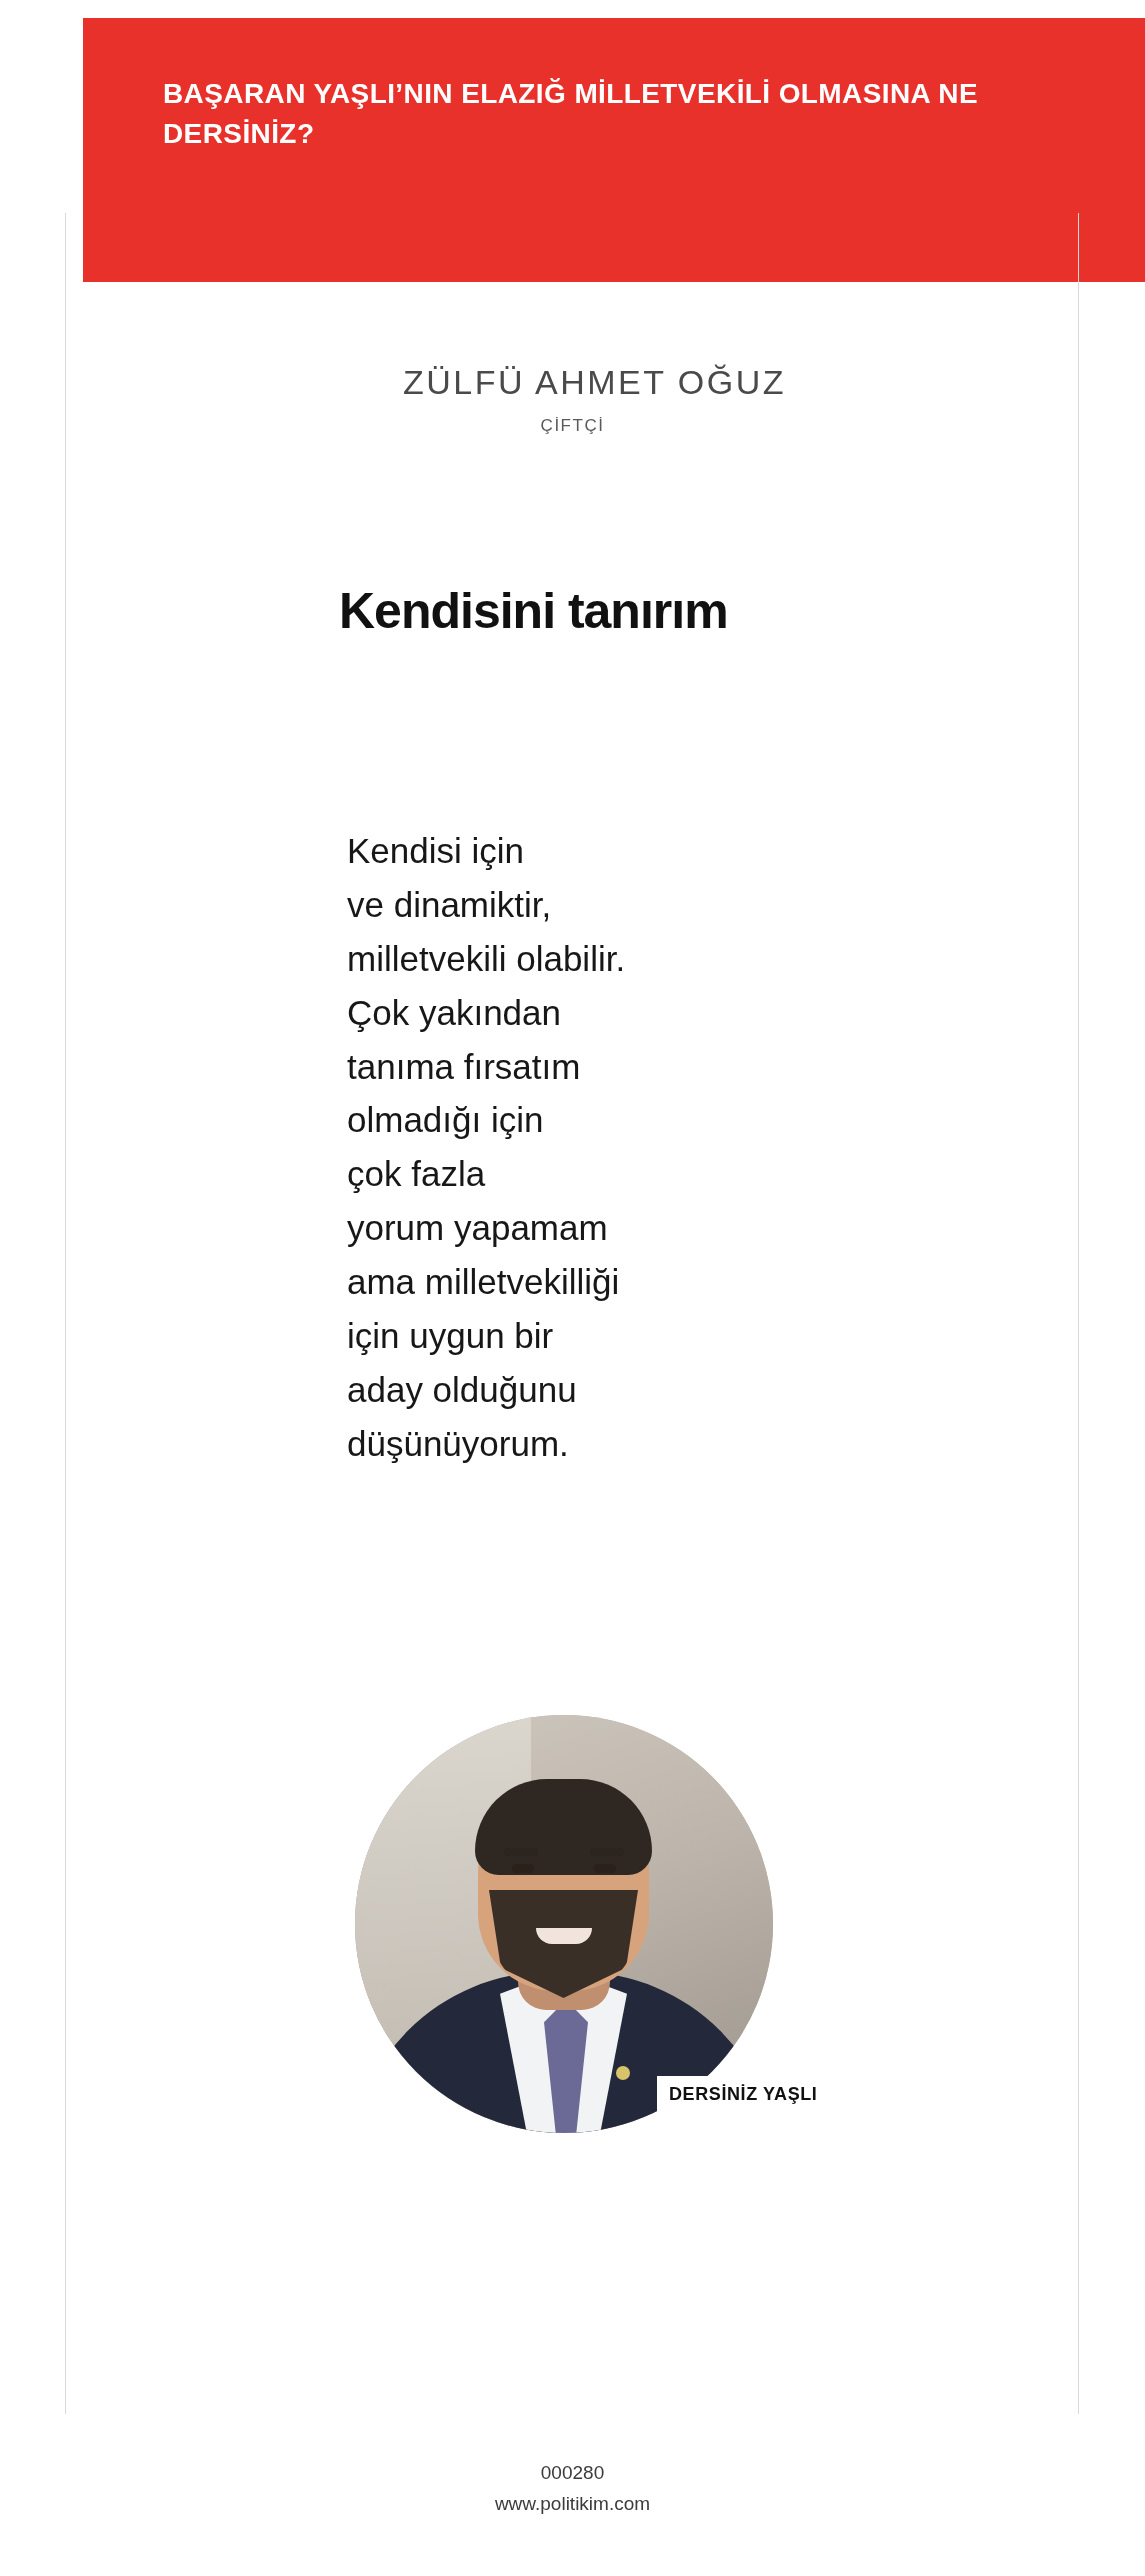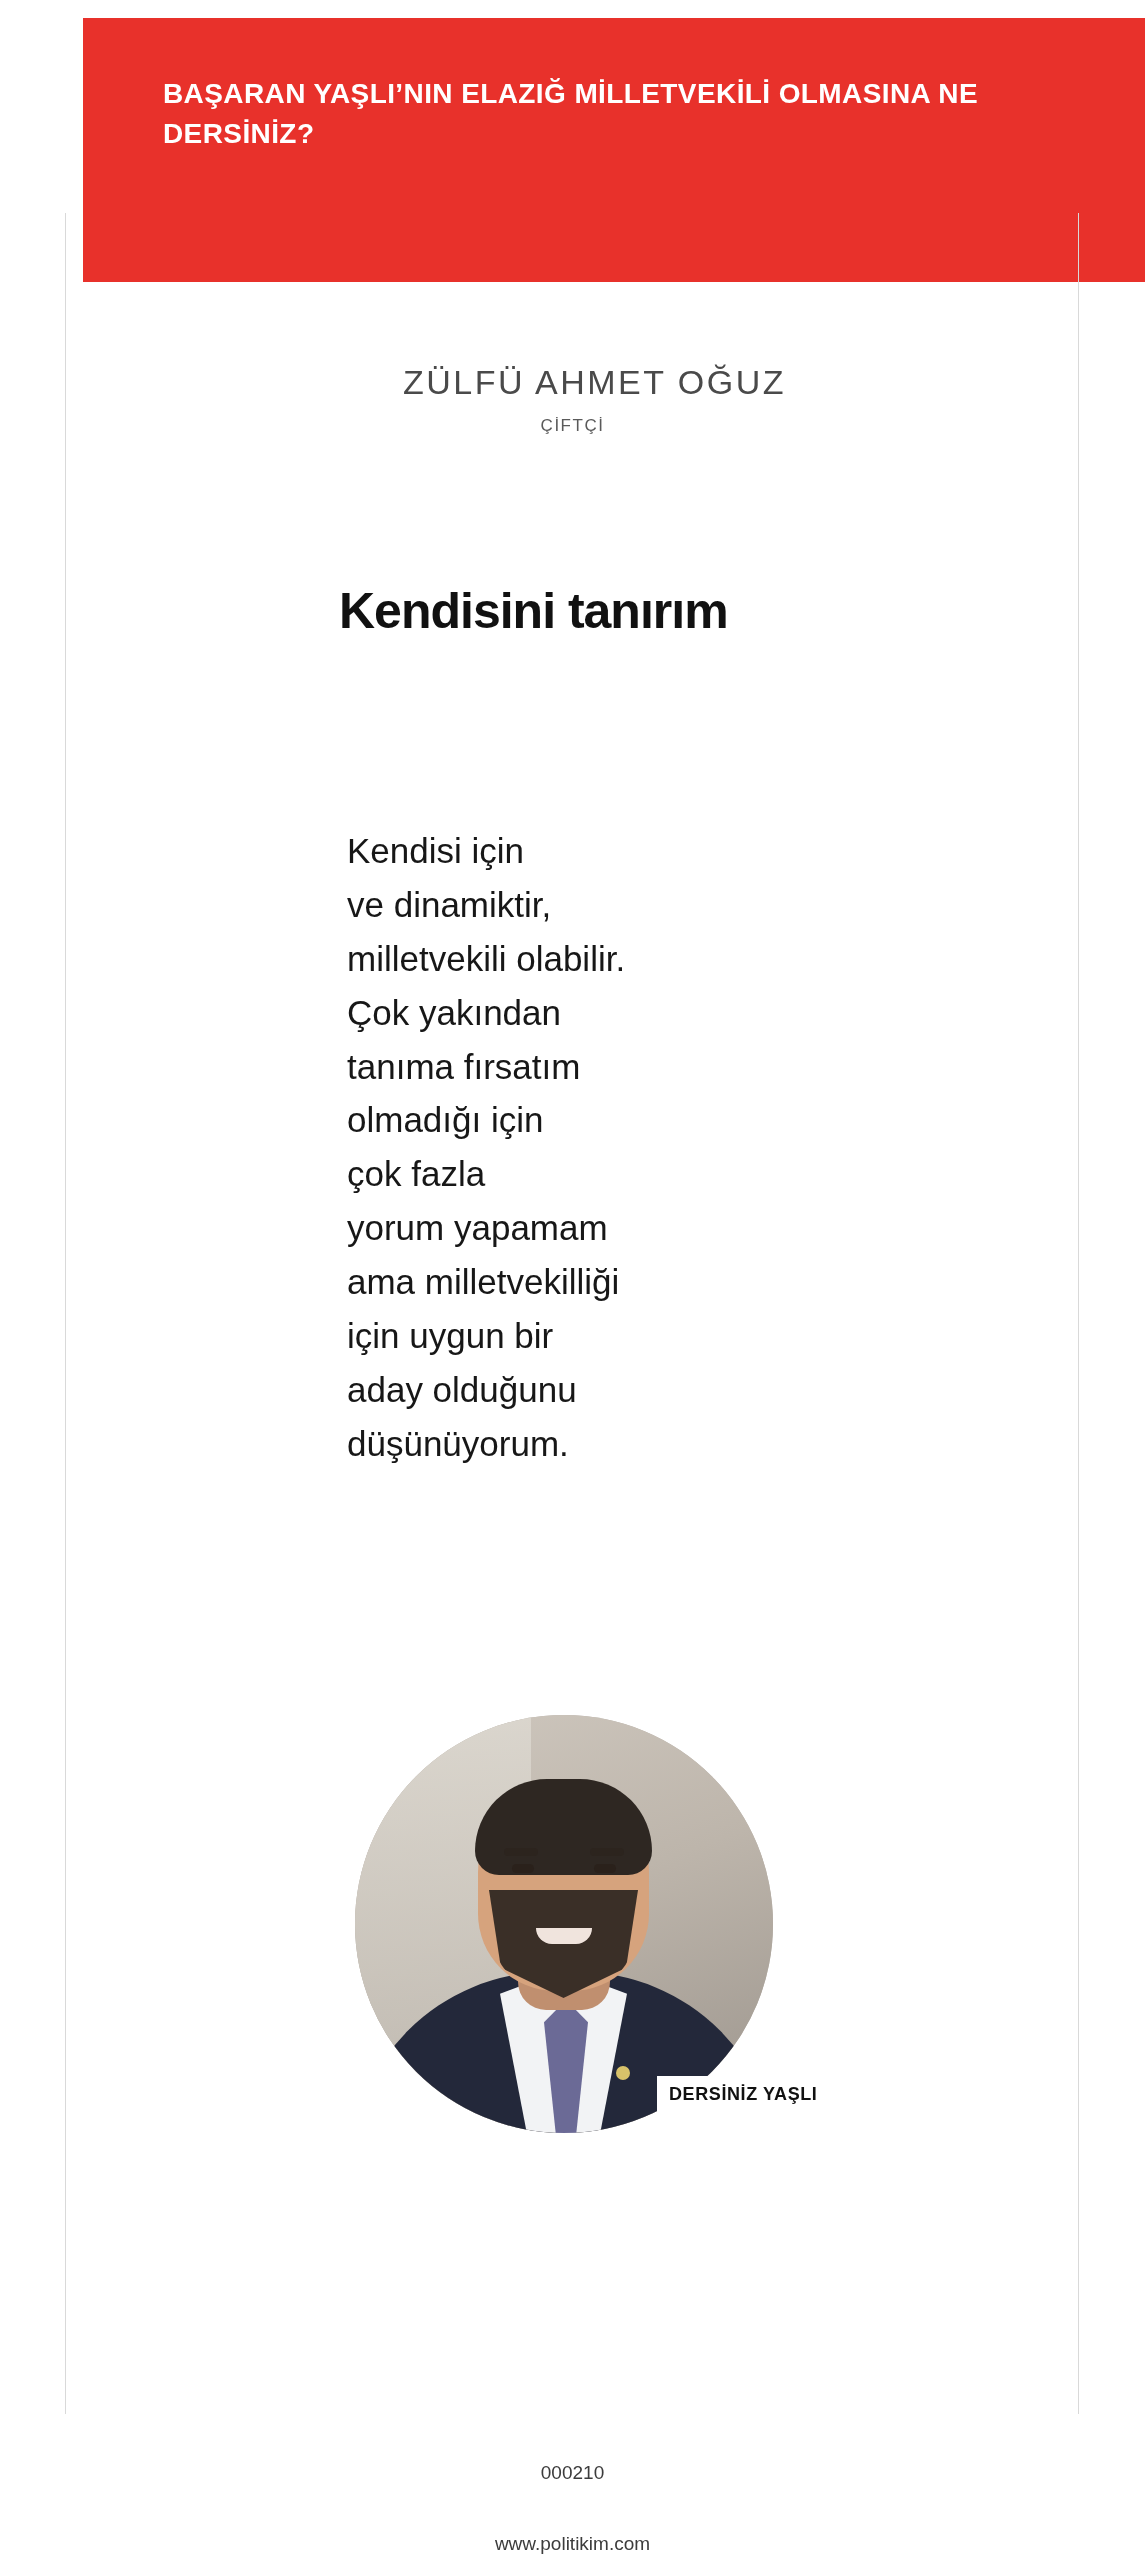--- a/index.html
+++ b/index.html
@@ -279,21 +279,20 @@
     color: #3c3c3c;
   }
   .footer-url {
     position: absolute;
     left: 0;
     top: 2493px;
     width: 1145px;
     text-align: center;
     font-size: 19px;
     color: #3c3c3c;
-    margin-top: 40px;
   }
 </style>
 </head>
 <body>
 
 <div class="page">
 
   <div class="banner">
     <div class="banner-text">BAŞARAN YAŞLI’NIN ELAZIĞ MİLLETVEKİLİ OLMASINA NE DERSİNİZ?</div>
   </div>
@@ -336,17 +335,17 @@
       <div class="eye l"></div>
       <div class="eye r"></div>
       <div class="beard"></div>
       <div class="mouth"></div>
       <div class="lapel-pin"></div>
     </div>
   </div>
 
   <div class="caption">DERSİNİZ YAŞLI</div>
 
-  <div class="footer-code">000210</div>
+  <div class="footer-code">000280</div>
   <div class="footer-url">www.politikim.com</div>
 
 </div>
 
 
 </body></html>

